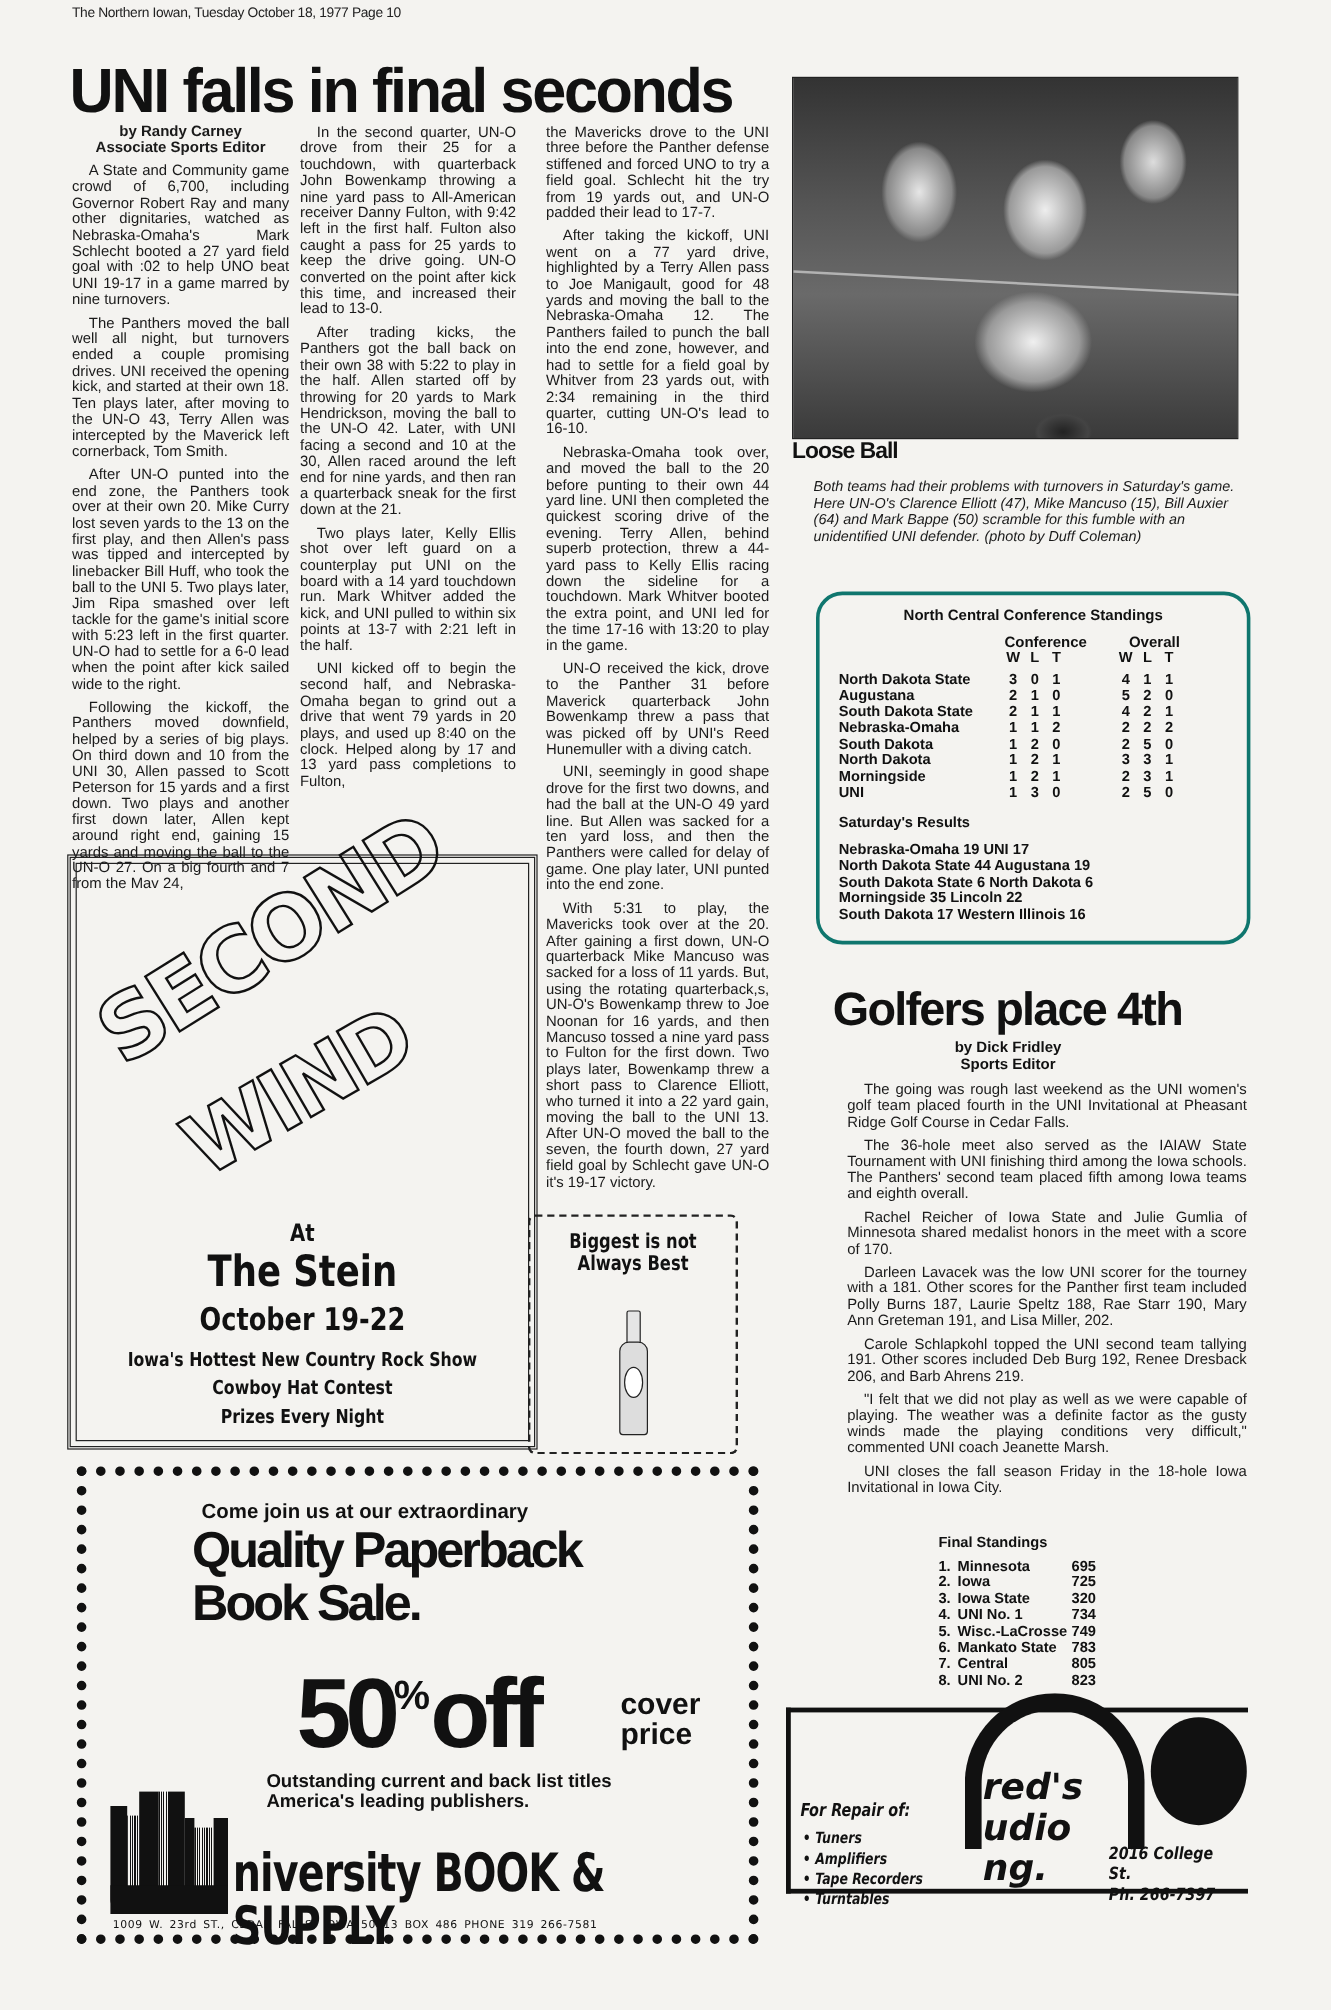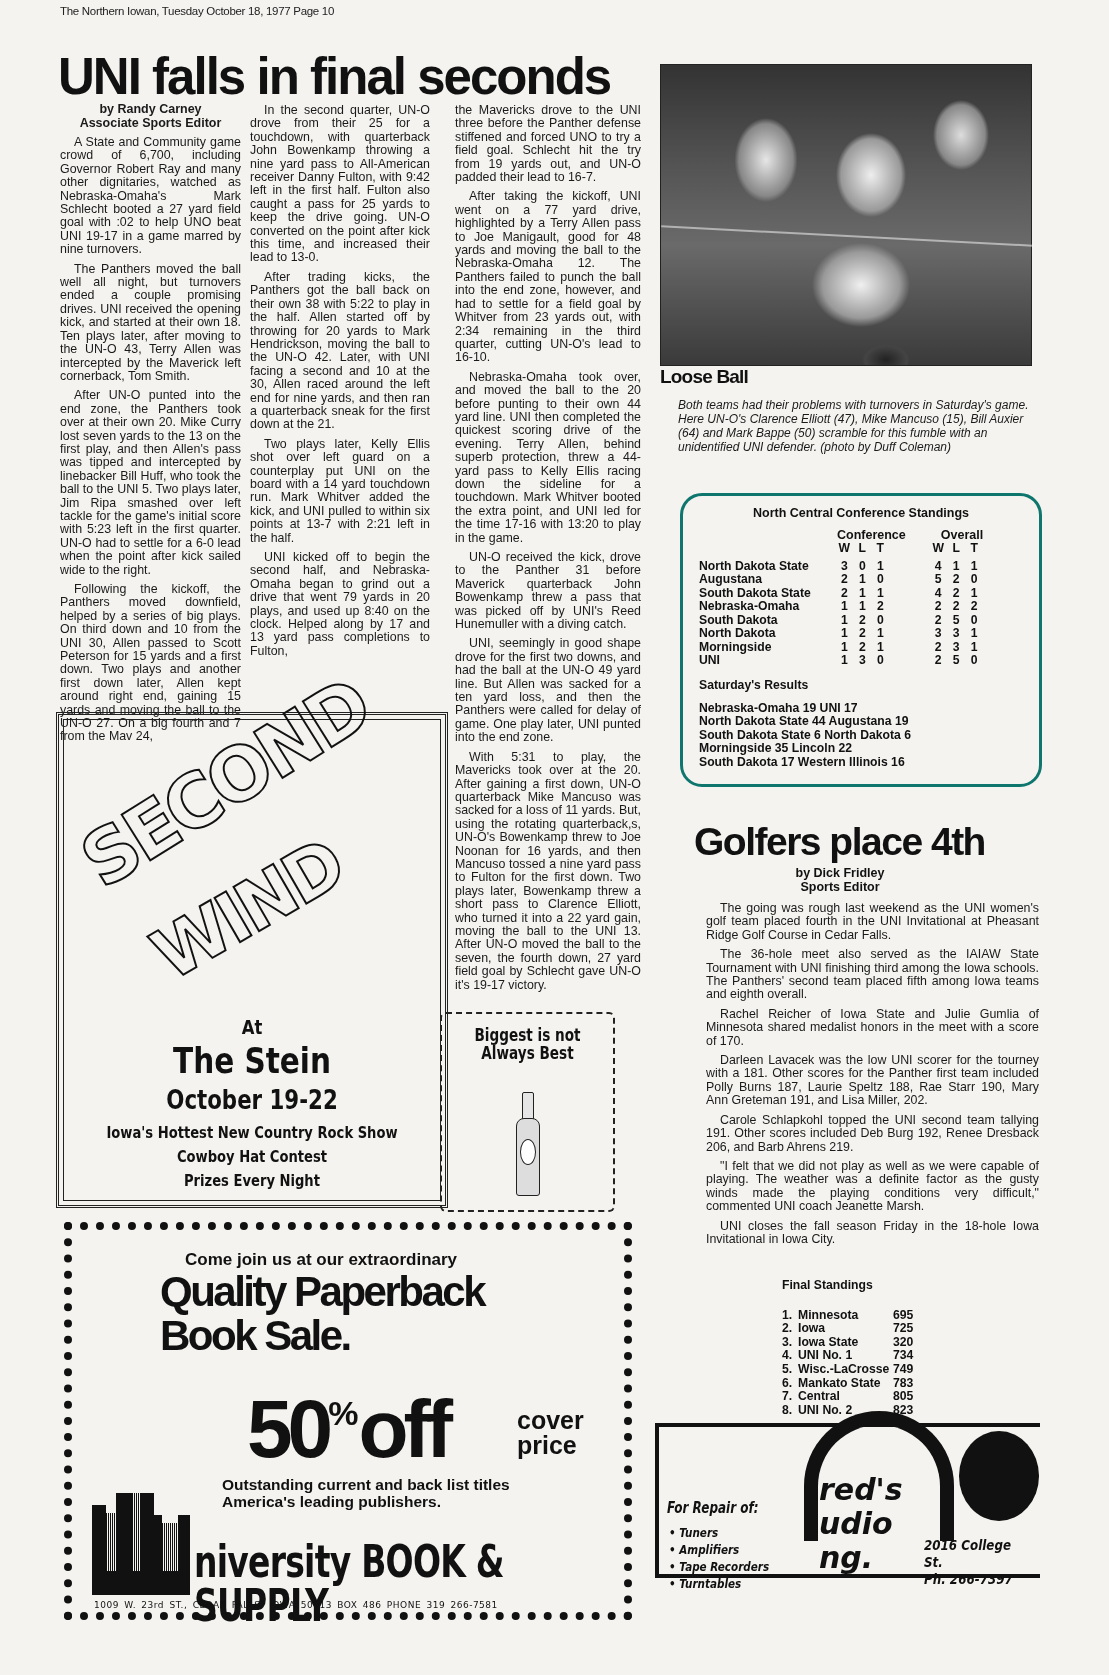--- a/index.html
+++ b/index.html
@@ -29,36 +29,36 @@
   .st-row .team { width: 138px; }
   .st-row .grp { display: flex; width: 95px; justify-content: flex-start; }
   .st-row .grp span { width: 18px; text-align: center; }
   .st-head { font-size: 12.5px; font-weight: bold; display: flex; }
   .results-title { font-size: 12.2px; font-weight: bold; margin-top: 10px; margin-bottom: 10px; }
   .results div { font-size: 12.2px; font-weight: bold; line-height: 13.6px; }
   .golf-head { left: 694px; top: 822px; font-size: 39px; font-weight: bold; letter-spacing: -1.5px; line-height: 1; }
   .golf-byline { left: 775px; top: 866px; width: 130px; }
   .golf-body { left: 706px; top: 902px; width: 333px; }
   .final { left: 782px; top: 1279px; font-size: 12.2px; font-weight: bold; line-height: 13.6px; }
-  .final .ft { margin-bottom: 16px; }
+  .final .ft { margin-bottom: 6px; }
   .final .fr { display: flex; }
   .final .fr .n { width: 16px; }
   .final .fr .t { width: 95px; }
   .stein { left: 56px; top: 712px; width: 392px; height: 496px; border: 3px double #222; outline: 1px solid #222; outline-offset: -8px; }
   .stein-inner { position: absolute; left: 0; top: 0; width: 100%; height: 100%; }
   .sw-text { position: absolute; font-family: "DejaVu Sans", sans-serif; font-weight: bold; color: transparent; -webkit-text-stroke: 2px #111; }
   .stein .at, .stein .stein-name, .stein .dates, .stein .l1, .stein .l2, .stein .l3 { position: absolute; width: 100%; text-align: center; font-weight: bold; font-family: "DejaVu Sans", sans-serif; transform: scaleX(0.82); }
   .biggest { left: 440px; top: 1012px; width: 175px; height: 200px; border: 2px dashed #222; border-radius: 6px; }
   .biggest .bt { position: absolute; left: 0; top: 12px; width: 100%; text-align: center; font-weight: bold; font-size: 17px; line-height: 18px; font-family: "DejaVu Sans", sans-serif; transform: scaleX(0.8); }
   .bottle { position: absolute; left: 74px; top: 78px; width: 24px; height: 104px; }
   .bottle .neck { position: absolute; left: 6px; top: 0; width: 12px; height: 30px; background: #e5e5e5; border: 1px solid #222; border-radius: 2px; }
   .bottle .body { position: absolute; left: 0; top: 26px; width: 24px; height: 78px; background: #ddd; border: 1px solid #222; border-radius: 8px 8px 3px 3px; }
   .bottle .label { position: absolute; left: 3px; top: 20px; width: 16px; height: 26px; background: #fff; border: 1px solid #222; border-radius: 50%; }
   .bookad { left: 64px; top: 1222px; width: 568px; height: 398px; border: 8px dotted #111; }
-  .bookad .come { position: absolute; left: 96px; top: 20px; font-size: 17px; font-weight: bold; margin-left: 17px; }
+  .bookad .come { position: absolute; left: 96px; top: 20px; font-size: 17px; font-weight: bold; }
   .bookad .qp { position: absolute; left: 88px; top: 40px; font-size: 42px; font-weight: bold; line-height: 44px; letter-spacing: -2.5px; }
   .bookad .fifty { position: absolute; left: 175px; top: 158px; font-size: 82px; font-weight: bold; letter-spacing: -5px; line-height: 1; }
   .bookad .pct { font-size: 34px; vertical-align: 32px; letter-spacing: 0; }
   .bookad .cover { position: absolute; left: 445px; top: 178px; font-size: 25px; font-weight: bold; line-height: 25px; }
   .bookad .outst { position: absolute; left: 150px; top: 246px; font-size: 15.5px; font-weight: bold; line-height: 17px; }
   .bookad .logo { position: absolute; left: 20px; top: 255px; width: 100px; height: 110px; }
   .bookad .logo div { position: absolute; bottom: 0; background: #111; }
   .bookad .univ { position: absolute; left: 122px; top: 310px; font-size: 44px; font-weight: bold; font-family: "DejaVu Sans", sans-serif; transform: scaleX(0.75); transform-origin: left; letter-spacing: -1px; line-height: 1; }
   .bookad .addr { position: absolute; left: 22px; top: 370px; font-size: 9px; letter-spacing: 0.5px; font-family: "DejaVu Sans", sans-serif; word-spacing: 2px; }
   .fred { left: 655px; top: 1423px; width: 385px; height: 155px; border: 4px solid #111; border-right: none; font-style: italic; }
@@ -88,21 +88,21 @@
 </div>
 
 <div class="abs col" style="left:250px; top:104px; width:180px;">
   <p>In the second quarter, UN-O drove from their 25 for a touchdown, with quarterback John Bowenkamp throwing a nine yard pass to All-American receiver Danny Fulton, with 9:42 left in the first half. Fulton also caught a pass for 25 yards to keep the drive going. UN-O converted on the point after kick this time, and increased their lead to 13-0.</p>
   <p>After trading kicks, the Panthers got the ball back on their own 38 with 5:22 to play in the half. Allen started off by throwing for 20 yards to Mark Hendrickson, moving the ball to the UN-O 42. Later, with UNI facing a second and 10 at the 30, Allen raced around the left end for nine yards, and then ran a quarterback sneak for the first down at the 21.</p>
   <p>Two plays later, Kelly Ellis shot over left guard on a counterplay put UNI on the board with a 14 yard touchdown run. Mark Whitver added the kick, and UNI pulled to within six points at 13-7 with 2:21 left in the half.</p>
   <p>UNI kicked off to begin the second half, and Nebraska-Omaha began to grind out a drive that went 79 yards in 20 plays, and used up 8:40 on the clock. Helped along by 17 and 13 yard pass completions to Fulton,</p>
 </div>
 
 <div class="abs col" style="left:455px; top:104px; width:186px;">
-  <p style="text-indent:0">the Mavericks drove to the UNI three before the Panther defense stiffened and forced UNO to try a field goal. Schlecht hit the try from 19 yards out, and UN-O padded their lead to 16-7.</p>
+  <p style="text-indent:0">the Mavericks drove to the UNI three before the Panther defense stiffened and forced UNO to try a field goal. Schlecht hit the try from 19 yards out, and UN-O padded their lead to 17-7.</p>
   <p>After taking the kickoff, UNI went on a 77 yard drive, highlighted by a Terry Allen pass to Joe Manigault, good for 48 yards and moving the ball to the Nebraska-Omaha 12. The Panthers failed to punch the ball into the end zone, however, and had to settle for a field goal by Whitver from 23 yards out, with 2:34 remaining in the third quarter, cutting UN-O's lead to 16-10.</p>
   <p>Nebraska-Omaha took over, and moved the ball to the 20 before punting to their own 44 yard line. UNI then completed the quickest scoring drive of the evening. Terry Allen, behind superb protection, threw a 44-yard pass to Kelly Ellis racing down the sideline for a touchdown. Mark Whitver booted the extra point, and UNI led for the time 17-16 with 13:20 to play in the game.</p>
   <p>UN-O received the kick, drove to the Panther 31 before Maverick quarterback John Bowenkamp threw a pass that was picked off by UNI's Reed Hunemuller with a diving catch.</p>
   <p>UNI, seemingly in good shape drove for the first two downs, and had the ball at the UN-O 49 yard line. But Allen was sacked for a ten yard loss, and then the Panthers were called for delay of game. One play later, UNI punted into the end zone.</p>
   <p>With 5:31 to play, the Mavericks took over at the 20. After gaining a first down, UN-O quarterback Mike Mancuso was sacked for a loss of 11 yards. But, using the rotating quarterback,s, UN-O's Bowenkamp threw to Joe Noonan for 16 yards, and then Mancuso tossed a nine yard pass to Fulton for the first down. Two plays later, Bowenkamp threw a short pass to Clarence Elliott, who turned it into a 22 yard gain, moving the ball to the UNI 13. After UN-O moved the ball to the seven, the fourth down, 27 yard field goal by Schlecht gave UN-O it's 19-17 victory.</p>
 </div>
 
 <div class="abs photo">
   <div class="photo-line"></div>
 </div>

